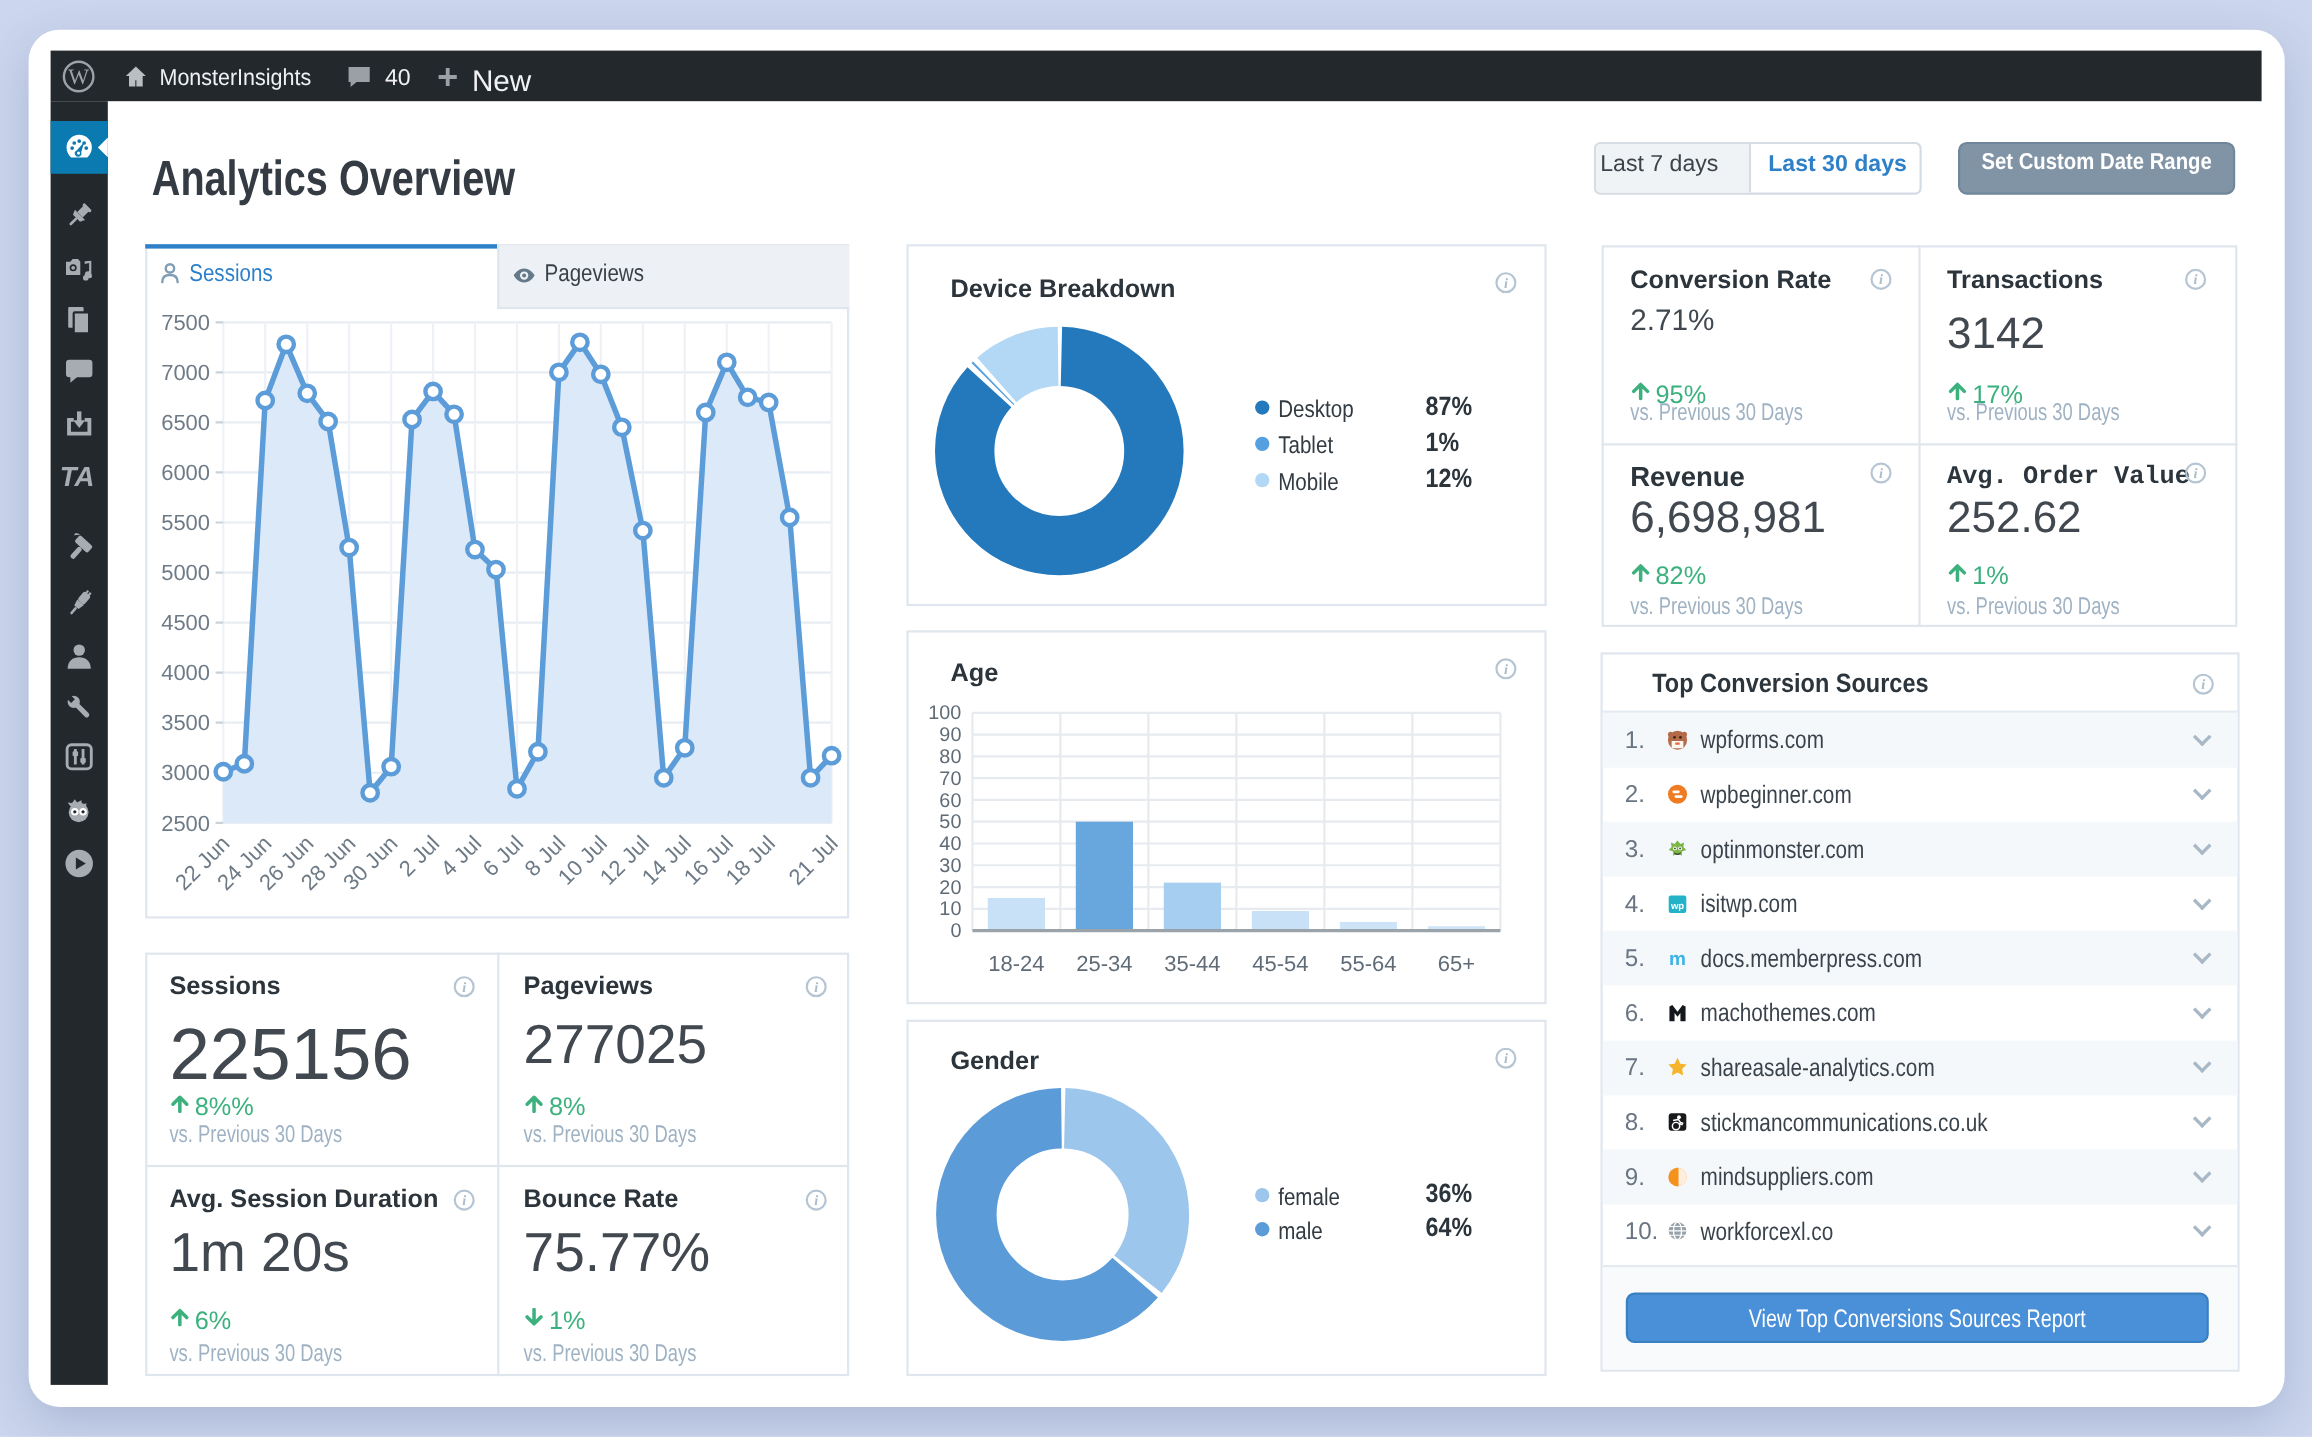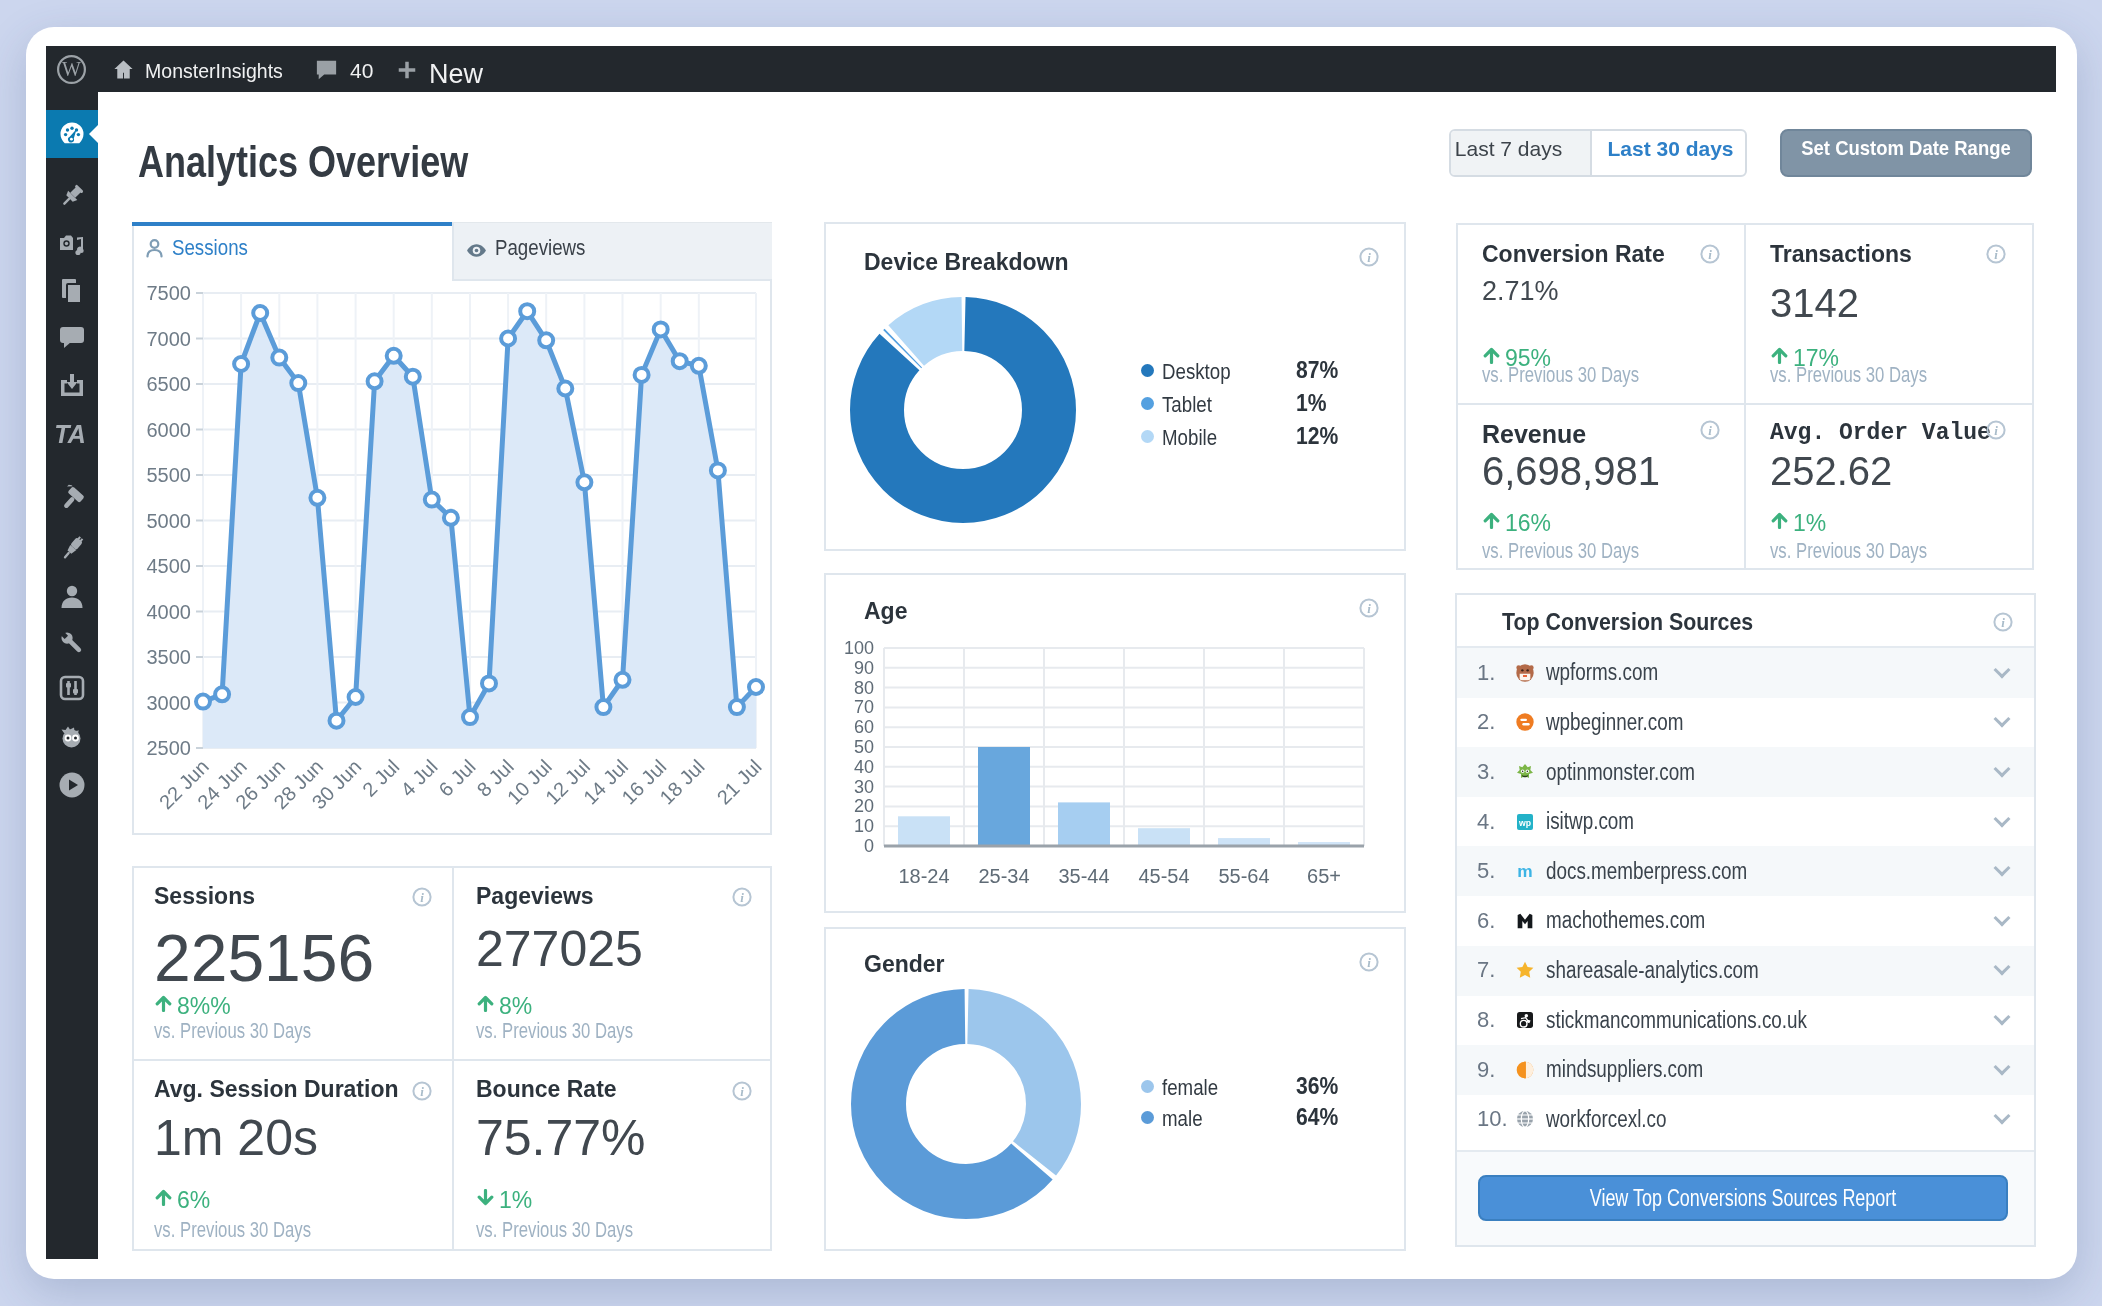--- a/index.html
+++ b/index.html
@@ -412,21 +412,21 @@
     <div style="position:absolute;left:1770px;top:362px;font-size:22px;color:#9fb2c3;transform:scaleX(0.76);transform-origin:0 0;white-space:nowrap;line-height:1.15;">vs. Previous 30 Days</div>
     <svg style="position:absolute;left:1986px;top:244px" width="20" height="20" viewBox="0 0 20 20">
       <circle cx="10" cy="10" r="8.6" fill="none" stroke="#b6c5d3" stroke-width="2"></circle>
       <text x="10" y="14.6" text-anchor="middle" font-family="Liberation Serif" font-style="italic" font-weight="bold" font-size="13" fill="#a9bcca">i</text>
     </svg>
 <div style="position:absolute;left:1482px;top:420px;font-size:25px;color:#2c343c;font-weight:bold;white-space:nowrap;line-height:1.15;">Revenue</div>
     <div style="position:absolute;left:1482px;top:448px;font-size:40px;color:#41484f;white-space:nowrap;line-height:1.15;">6,698,981</div>
     <svg style="position:absolute;left:1483px;top:512px" width="17" height="17" viewBox="0 0 17 17">
       <path d="M8.5 2.5 v13 M2.2 8.8 L8.5 2.5 l6.3 6.3" fill="none" stroke="#3cb17e" stroke-width="3.2" stroke-linecap="round" stroke-linejoin="round"></path>
     </svg>
-    <div style="position:absolute;left:1505px;top:510px;font-size:23px;color:#3cb17e;white-space:nowrap;line-height:1.15;">16%</div>
+    <div style="position:absolute;left:1505px;top:510px;font-size:23px;color:#3cb17e;white-space:nowrap;line-height:1.15;">82%</div>
     <div style="position:absolute;left:1482px;top:538px;font-size:22px;color:#9fb2c3;transform:scaleX(0.76);transform-origin:0 0;white-space:nowrap;line-height:1.15;">vs. Previous 30 Days</div>
     <svg style="position:absolute;left:1700px;top:420px" width="20" height="20" viewBox="0 0 20 20">
       <circle cx="10" cy="10" r="8.6" fill="none" stroke="#b6c5d3" stroke-width="2"></circle>
       <text x="10" y="14.6" text-anchor="middle" font-family="Liberation Serif" font-style="italic" font-weight="bold" font-size="13" fill="#a9bcca">i</text>
     </svg>
 <div style="position:absolute;left:1770px;top:420px;font-size:23px;color:#2c343c;font-weight:bold;white-space:nowrap;line-height:1.15;font-family:Liberation Mono, monospace;">Avg. Order Value</div>
     <div style="position:absolute;left:1770px;top:448px;font-size:40px;color:#41484f;white-space:nowrap;line-height:1.15;">252.62</div>
     <svg style="position:absolute;left:1771px;top:512px" width="17" height="17" viewBox="0 0 17 17">
       <path d="M8.5 2.5 v13 M2.2 8.8 L8.5 2.5 l6.3 6.3" fill="none" stroke="#3cb17e" stroke-width="3.2" stroke-linecap="round" stroke-linejoin="round"></path>
     </svg>

